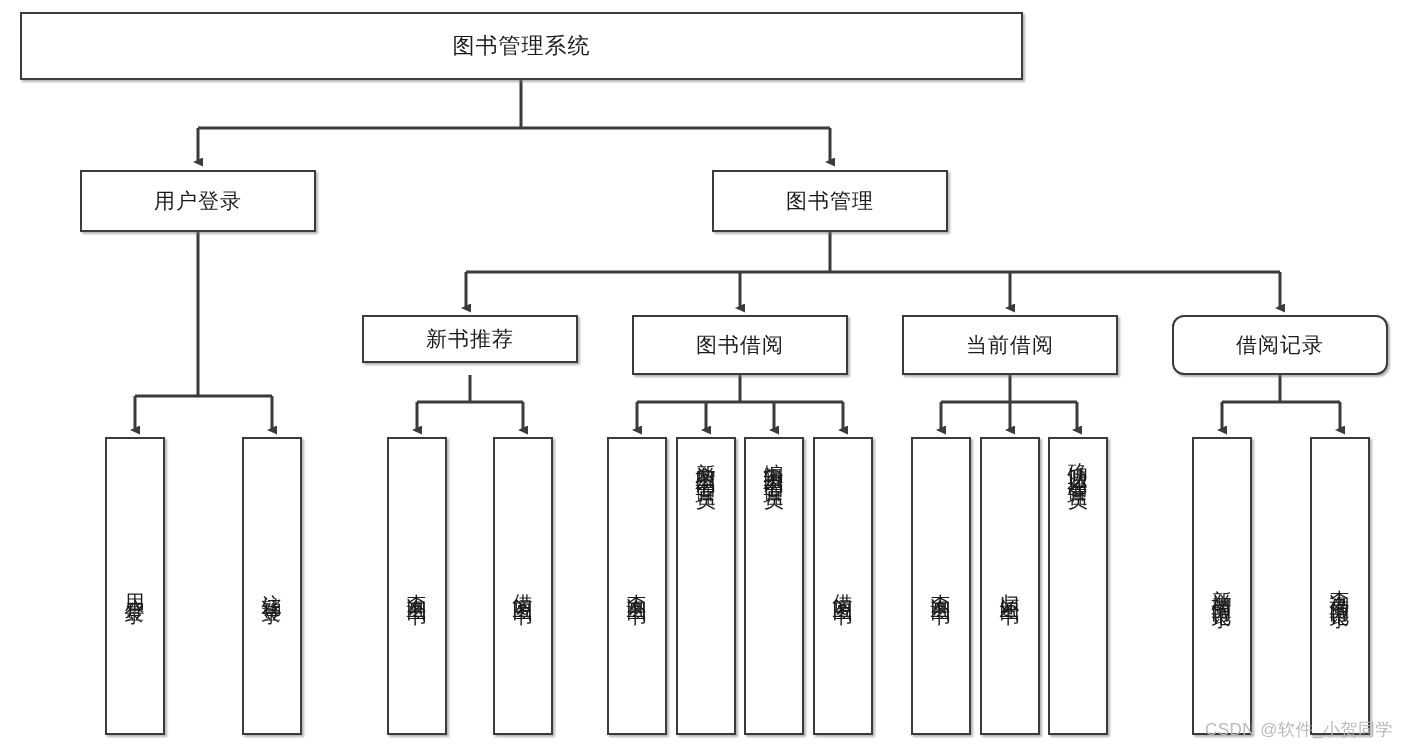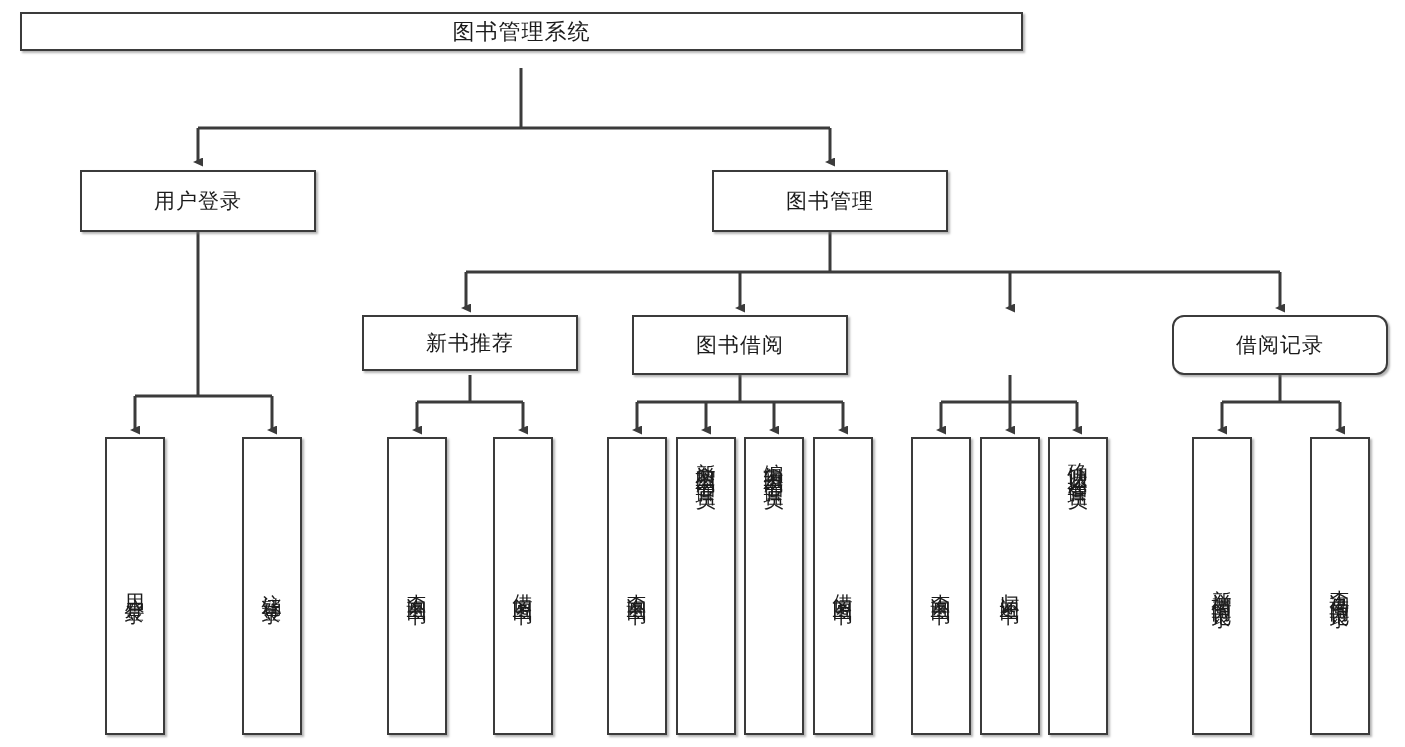--- a/index.html
+++ b/index.html
@@ -118,37 +118,40 @@
       <path d="M1010,402 L1010,430" marker-end="url(#arrow)"></path>
       <path d="M1077,402 L1077,430" marker-end="url(#arrow)"></path>
 
       <path d="M1280,375 L1280,402"></path>
       <path d="M1222,402 L1340,402"></path>
       <path d="M1222,402 L1222,430" marker-end="url(#arrow)"></path>
       <path d="M1340,402 L1340,430" marker-end="url(#arrow)"></path>
     </g>
   </svg>
 
-  <div class="node root" style="left:20px; top:12px; width:1003px; height:39px;">
+  <div class="node root" style="left:20px; top:12px; width:1003px; height:68px;">
     <span class="label">图书管理系统</span>
   </div>
 
   <div class="node" style="left:80px; top:170px; width:236px; height:62px;">
     <span class="label">用户登录</span>
   </div>
   <div class="node" style="left:712px; top:170px; width:236px; height:62px;justify-content:center;">
     <span class="label">图书管理</span>
   </div>
 
-  <div class="node" style="left:362px; top:315px; width:216px; height:56px;">
+  <div class="node" style="left:362px; top:315px; width:216px; height:48px;">
     <span class="label">新书推荐</span>
   </div>
   <div class="node" style="left:632px; top:315px; width:216px; height:60px;text-align:right;">
     <span class="label">图书借阅</span>
   </div>
+  <div class="node" style="left:902px; top:315px; width:216px; height:60px;">
+    <span class="label">当前借阅</span>
+  </div>
   <div class="node" style="left:1172px; top:315px; width:216px; height:60px;border-radius:12px;">
     <span class="label">借阅记录</span>
   </div>
 
   <div class="node leaf centered" style="left:105px; top:437px; width:60px; height:298px;">
     <span class="label">用户登录</span>
   </div>
   <div class="node leaf centered" style="left:242px; top:437px; width:60px; height:298px;">
     <span class="label">注销登录</span>
   </div>
@@ -183,14 +186,15 @@
     <span class="label">确认归还（管理员）</span>
   </div>
 
   <div class="node leaf centered" style="left:1192px; top:437px; width:60px; height:298px;">
     <span class="label">新增借阅记录</span>
   </div>
   <div class="node leaf centered" style="left:1310px; top:437px; width:60px; height:298px;">
     <span class="label">查询借阅记录</span>
   </div>
 
+  <div class="watermark">CSDN @软件_小贺同学</div>
 
 </div>
 
 </body></html>

